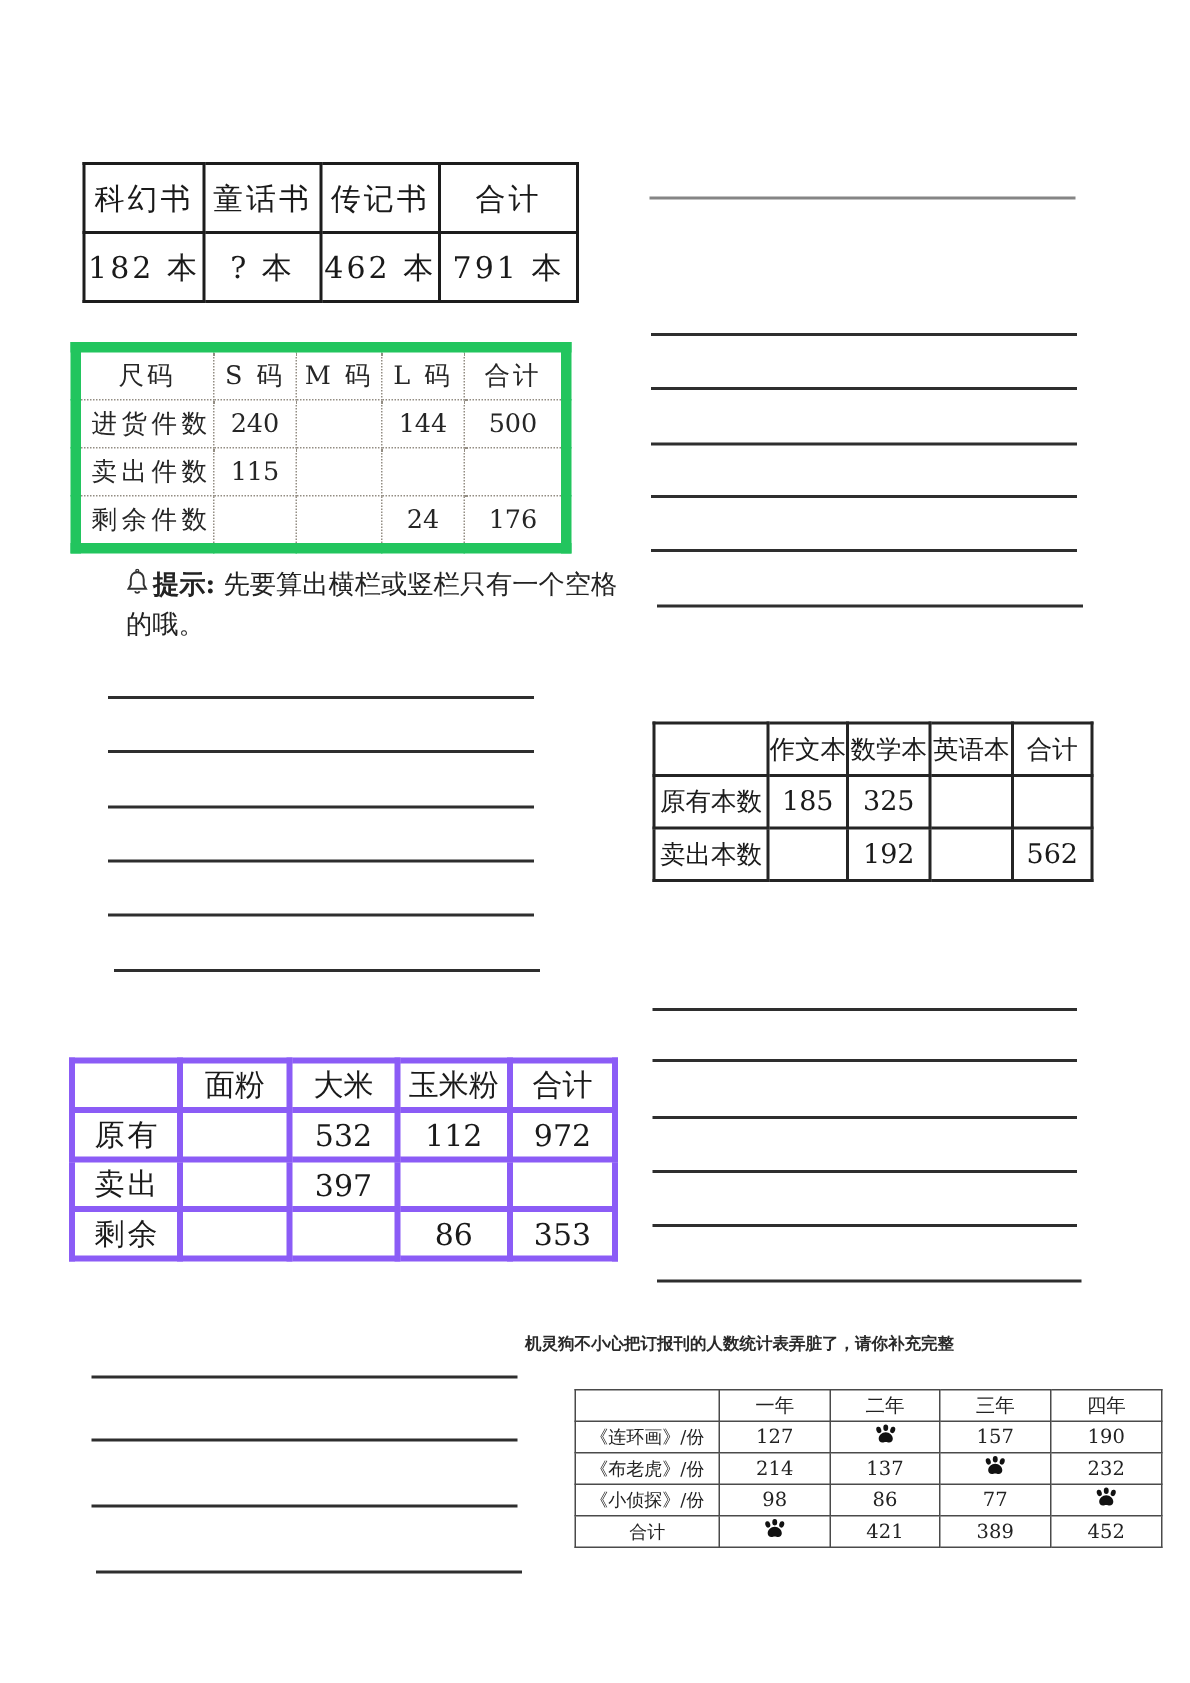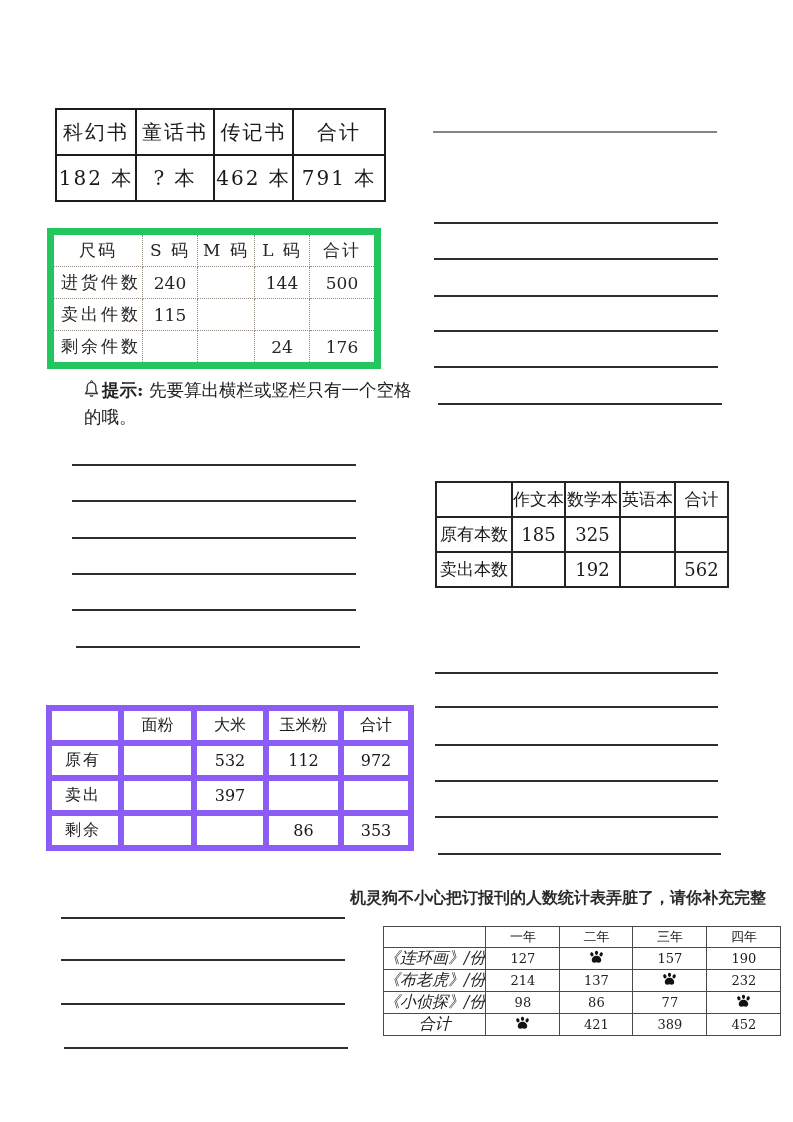--- a/index.html
+++ b/index.html
@@ -26,39 +26,39 @@
   .t-sizes { left:47px; top:228px; border:7px solid #22c55e;padding-left:12px; }
   .t-sizes td { border:1px dotted #938d83; font-size:17px; height:31px; color:#262626; }
   .t-sizes td.lbl { text-align:left; padding-left:7px; letter-spacing:3px; }
   .t-sizes tr.hdr td { letter-spacing:2px; }
 
   .t-notebooks { left:435px; top:481px; }
   .t-notebooks td { border:2px solid #242424; font-size:17px; height:33px; }
   .t-notebooks td.num { font-size:18px; }
 
   .t-grain { left:46px; top:705px; }
-  .t-grain td { border:6px solid #8b5cf6; font-size:16px; height:29px; }
+  .t-grain td { border:4px solid #8b5cf6; font-size:20px; height:29px; }
   .t-grain td.lbl { text-align:left; padding-left:13px; letter-spacing:2px; }
 
   .t-subs { left:383px; top:926px; }
   .t-subs td { border:1.5px solid #4a4a4a; font-size:13px; height:20px; color:#222; }
-  .t-subs td.lbl { font-size:16px; font-style:italic; }
+  .t-subs td.lbl { font-size:12px; }
 
   
   .hint {
     position:absolute; left:56px; top:377px; width:342px;
     font-size:17.5px; line-height:27px; color:#222;margin-left:28px;
   }
   .hint .hl { font-weight:700; }
   .bell { display:inline-block; width:15px; height:19px; vertical-align:-3px; margin-right:3px; }
 
   
   .intro {
     position:absolute; left:350px; top:888px;
-    font-family:"Liberation Sans", sans-serif; font-size:16px;
+    font-family:"Liberation Sans", sans-serif; font-size:11px;
     font-weight:600; color:#2a2a2a; white-space:nowrap;
   }
 
   
   .ans-line { position:absolute; height:2px; background:#2e2e2e; }
   .ans-line.light { background:#858585; }
 
   
   .paw { display:inline-block; width:17px; height:14px; }
   .paw svg { width:100%; height:100%; fill:#121212; }

